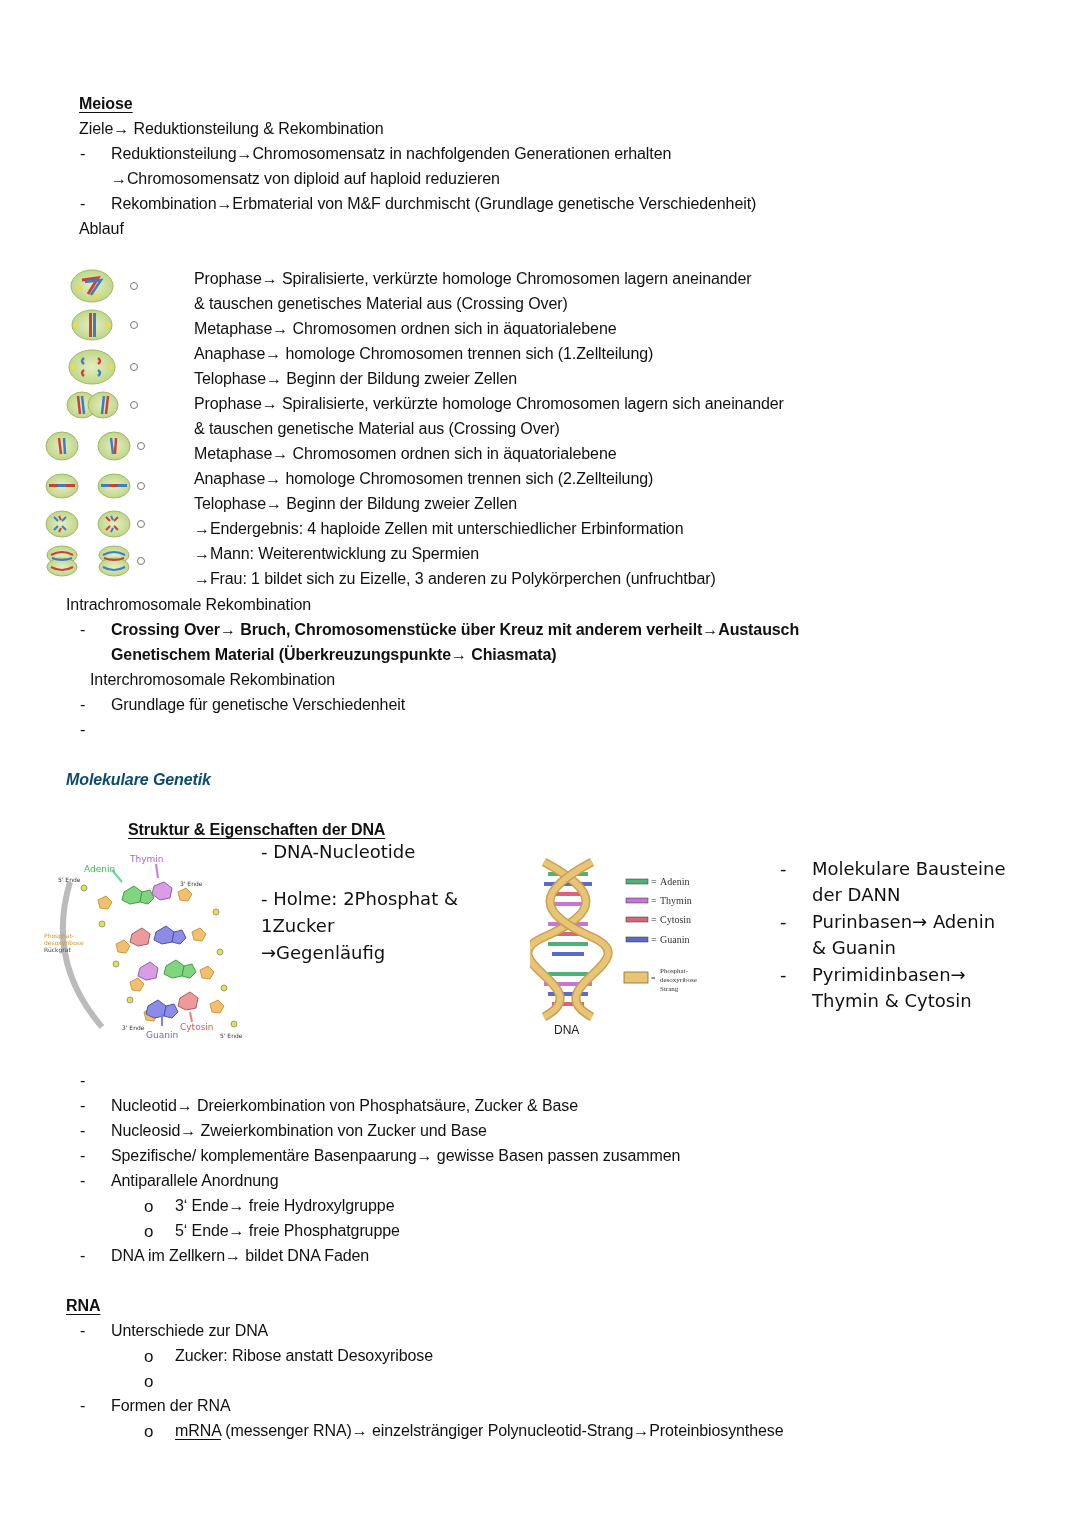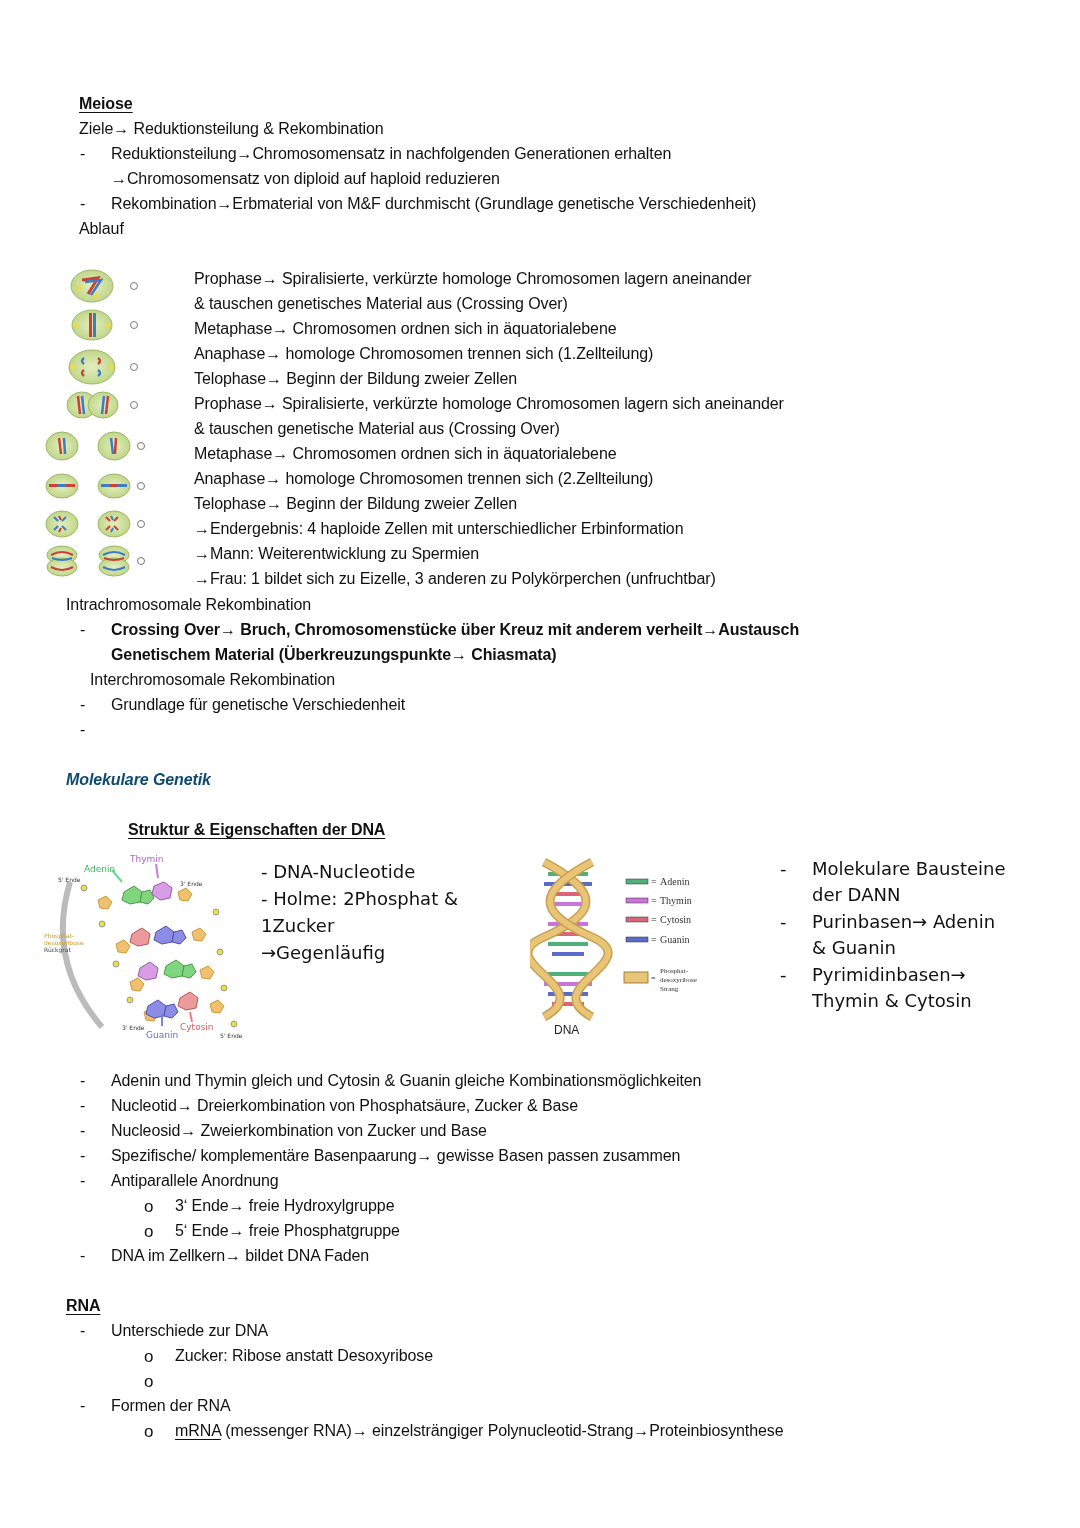--- a/index.html
+++ b/index.html
@@ -196,21 +196,21 @@
       <text x="0" y="86" font-size="6" fill="#c89a30" font-family="DejaVu Sans, sans-serif">Phosphat-</text>
       <text x="0" y="93" font-size="6" fill="#c89a30" font-family="DejaVu Sans, sans-serif">desoxyribose</text>
       <text x="0" y="100" font-size="6" fill="#444" font-family="DejaVu Sans, sans-serif">Rückgrat</text>
       <text x="78" y="178" font-size="6" fill="#333" font-family="DejaVu Sans, sans-serif">3' Ende</text>
       <text x="102" y="186" font-size="9" fill="#6a6ad0" font-family="DejaVu Sans, sans-serif">Guanin</text>
       <text x="136" y="178" font-size="9" fill="#d85a5a" font-family="DejaVu Sans, sans-serif">Cytosin</text>
       <text x="176" y="186" font-size="6" fill="#333" font-family="DejaVu Sans, sans-serif">5' Ende</text>
     </svg>
   </div>
 
-  <div class="cal" style="left:261px; top:859px;">- DNA-Nucleotide</div>
+  <div class="cal" style="left:261px; top:839px;">- DNA-Nucleotide</div>
   <div class="cal" style="left:261px; top:886px;">- Holme: 2Phosphat &amp;</div>
   <div class="cal" style="left:261px; top:913px;">1Zucker</div>
   <div class="cal" style="left:261px; top:940px;">→Gegenläufig</div>
 
   <div style="position:absolute; left:530px; top:852px; width:200px; height:190px;">
     <svg width="200" height="190" viewBox="0 0 200 190" style="left:0; top:0;">
 
       <g stroke-width="4">
         <line x1="18" y1="22" x2="58" y2="22" stroke="#4fb07a"></line>
           <line x1="14" y1="32" x2="62" y2="32" stroke="#5a6cc8"></line>
@@ -266,21 +266,20 @@
   <div class="cal" style="left:812px; top:856px;">Molekulare Bausteine</div>
   <div class="cal" style="left:812px; top:882px;">der DANN</div>
   <div class="cal" style="left:780px; top:909px;">-</div>
   <div class="cal" style="left:812px; top:909px;">Purinbasen→ Adenin</div>
   <div class="cal" style="left:812px; top:935px;">&amp; Guanin</div>
   <div class="cal" style="left:780px; top:962px;">-</div>
   <div class="cal" style="left:812px; top:962px;">Pyrimidinbasen→</div>
   <div class="cal" style="left:812px; top:988px;">Thymin &amp; Cytosin</div>
 
   <div class="line dash" style="left:80px; top:1068px;">-</div>
-  <div class="line" style="left:111px; top:1068px;">Adenin und Thymin gleich und Cytosin &amp; Guanin gleiche Kombinationsmöglichkeiten</div>
   <div class="line dash" style="left:80px; top:1093px;">-</div>
   <div class="line" style="left:111px; top:1093px;">Nucleotid→ Dreierkombination von Phosphatsäure, Zucker &amp; Base</div>
   <div class="line dash" style="left:80px; top:1118px;">-</div>
   <div class="line" style="left:111px; top:1118px;">Nucleosid→ Zweierkombination von Zucker und Base</div>
   <div class="line dash" style="left:80px; top:1143px;">-</div>
   <div class="line" style="left:111px; top:1143px;">Spezifische/ komplementäre Basenpaarung→ gewisse Basen passen zusammen</div>
   <div class="line dash" style="left:80px; top:1168px;">-</div>
   <div class="line" style="left:111px; top:1168px;">Antiparallele Anordnung</div>
   <div class="line bullet-o" style="left:144px; top:1194px;">o</div>
   <div class="line" style="left:175px; top:1193px;">3ʻ Ende→ freie Hydroxylgruppe</div>

